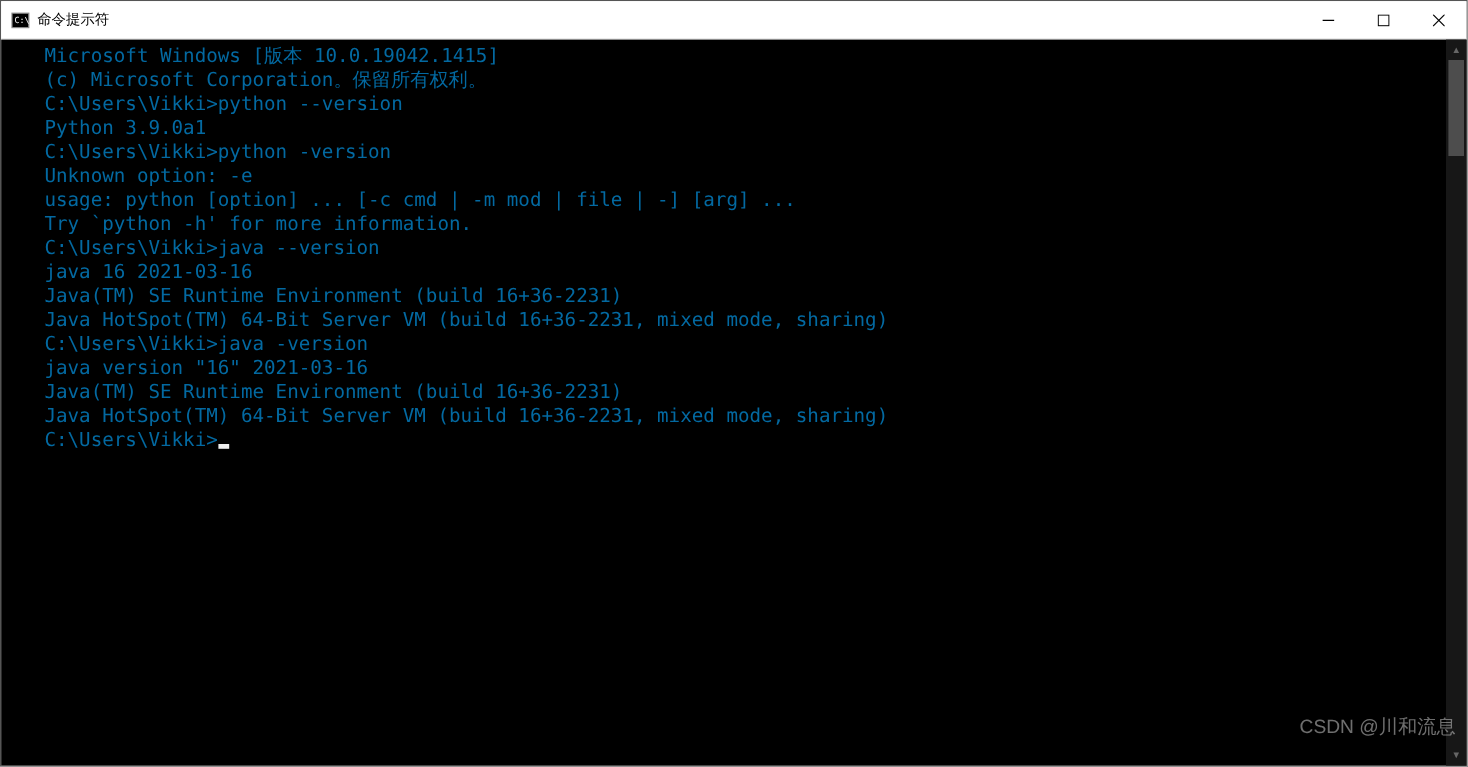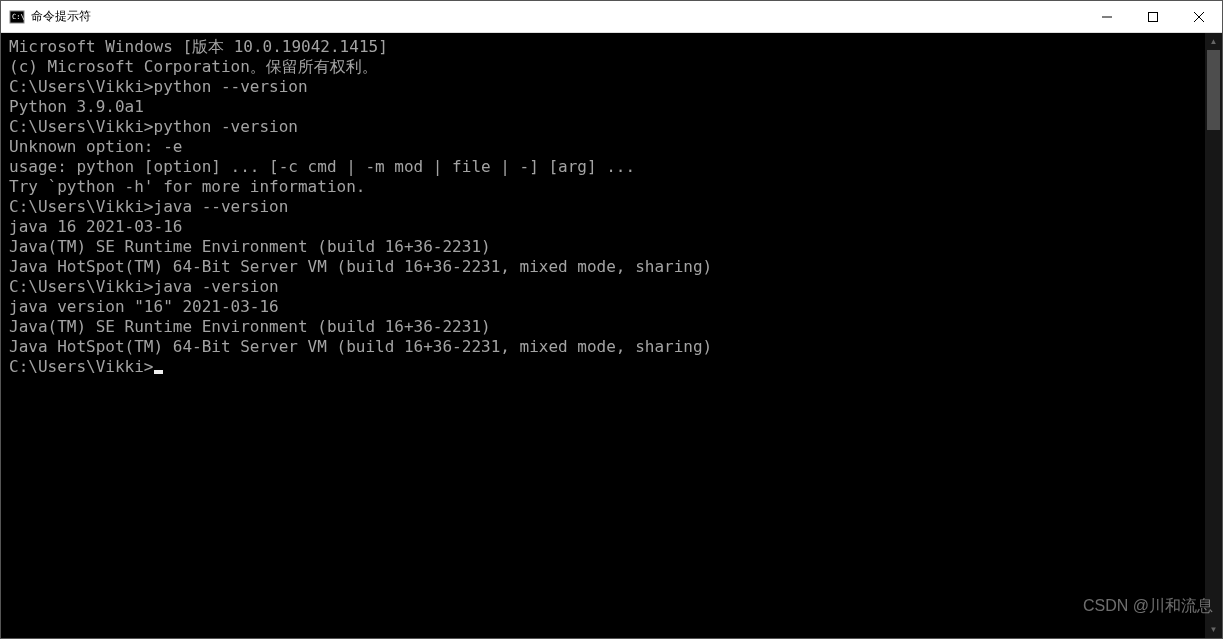--- a/index.html
+++ b/index.html
@@ -55,26 +55,27 @@
     }
     .terminal-area {
       flex: 1;
       background: #000;
       position: relative;
       display: flex;
     }
     .terminal-content {
       flex: 1;
       padding: 4px 8px;
-      color: #a3a3a3;
+      color: #0369a1;
       font-family: "NSimSun", "SimSun", Consolas, monospace;
       font-size: 16px;
       line-height: 20px;
       white-space: pre;
       overflow: hidden;
+      margin-left: 28px;
     }
     .scrollbar {
       width: 17px;
       background: #171717;
       display: flex;
       flex-direction: column;
     }
     .scroll-arrow {
       height: 17px;
       display: flex;

